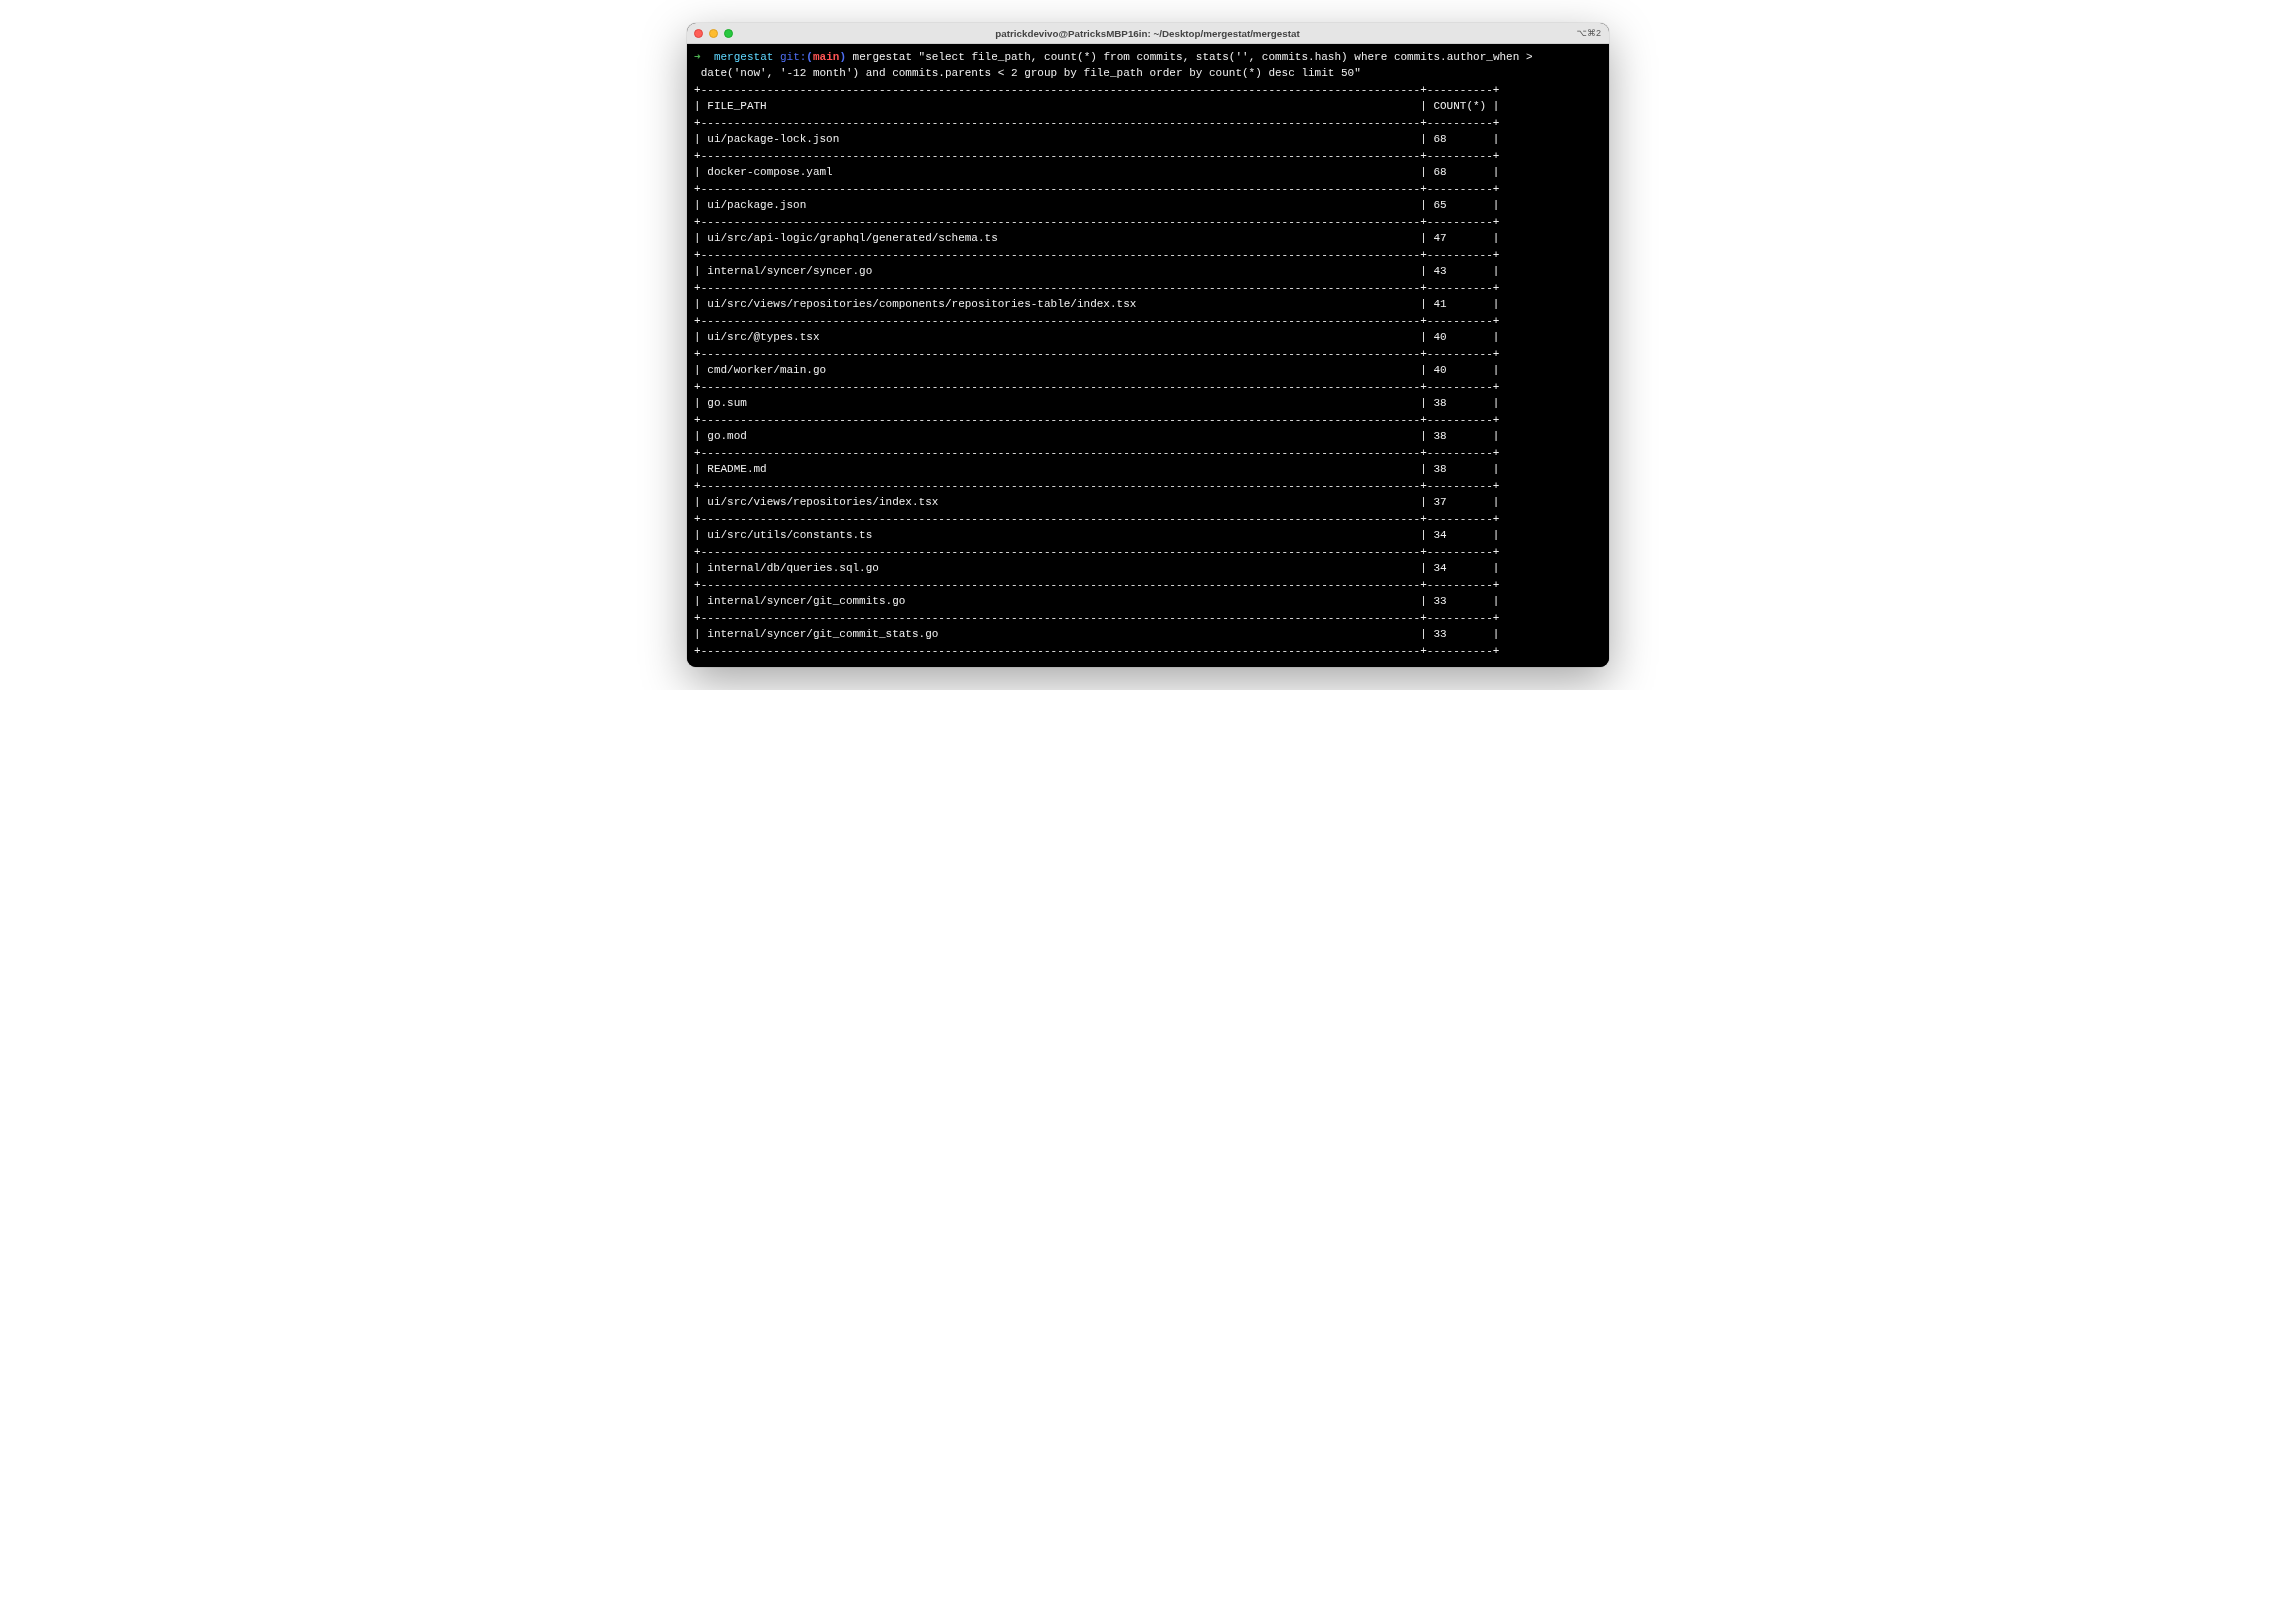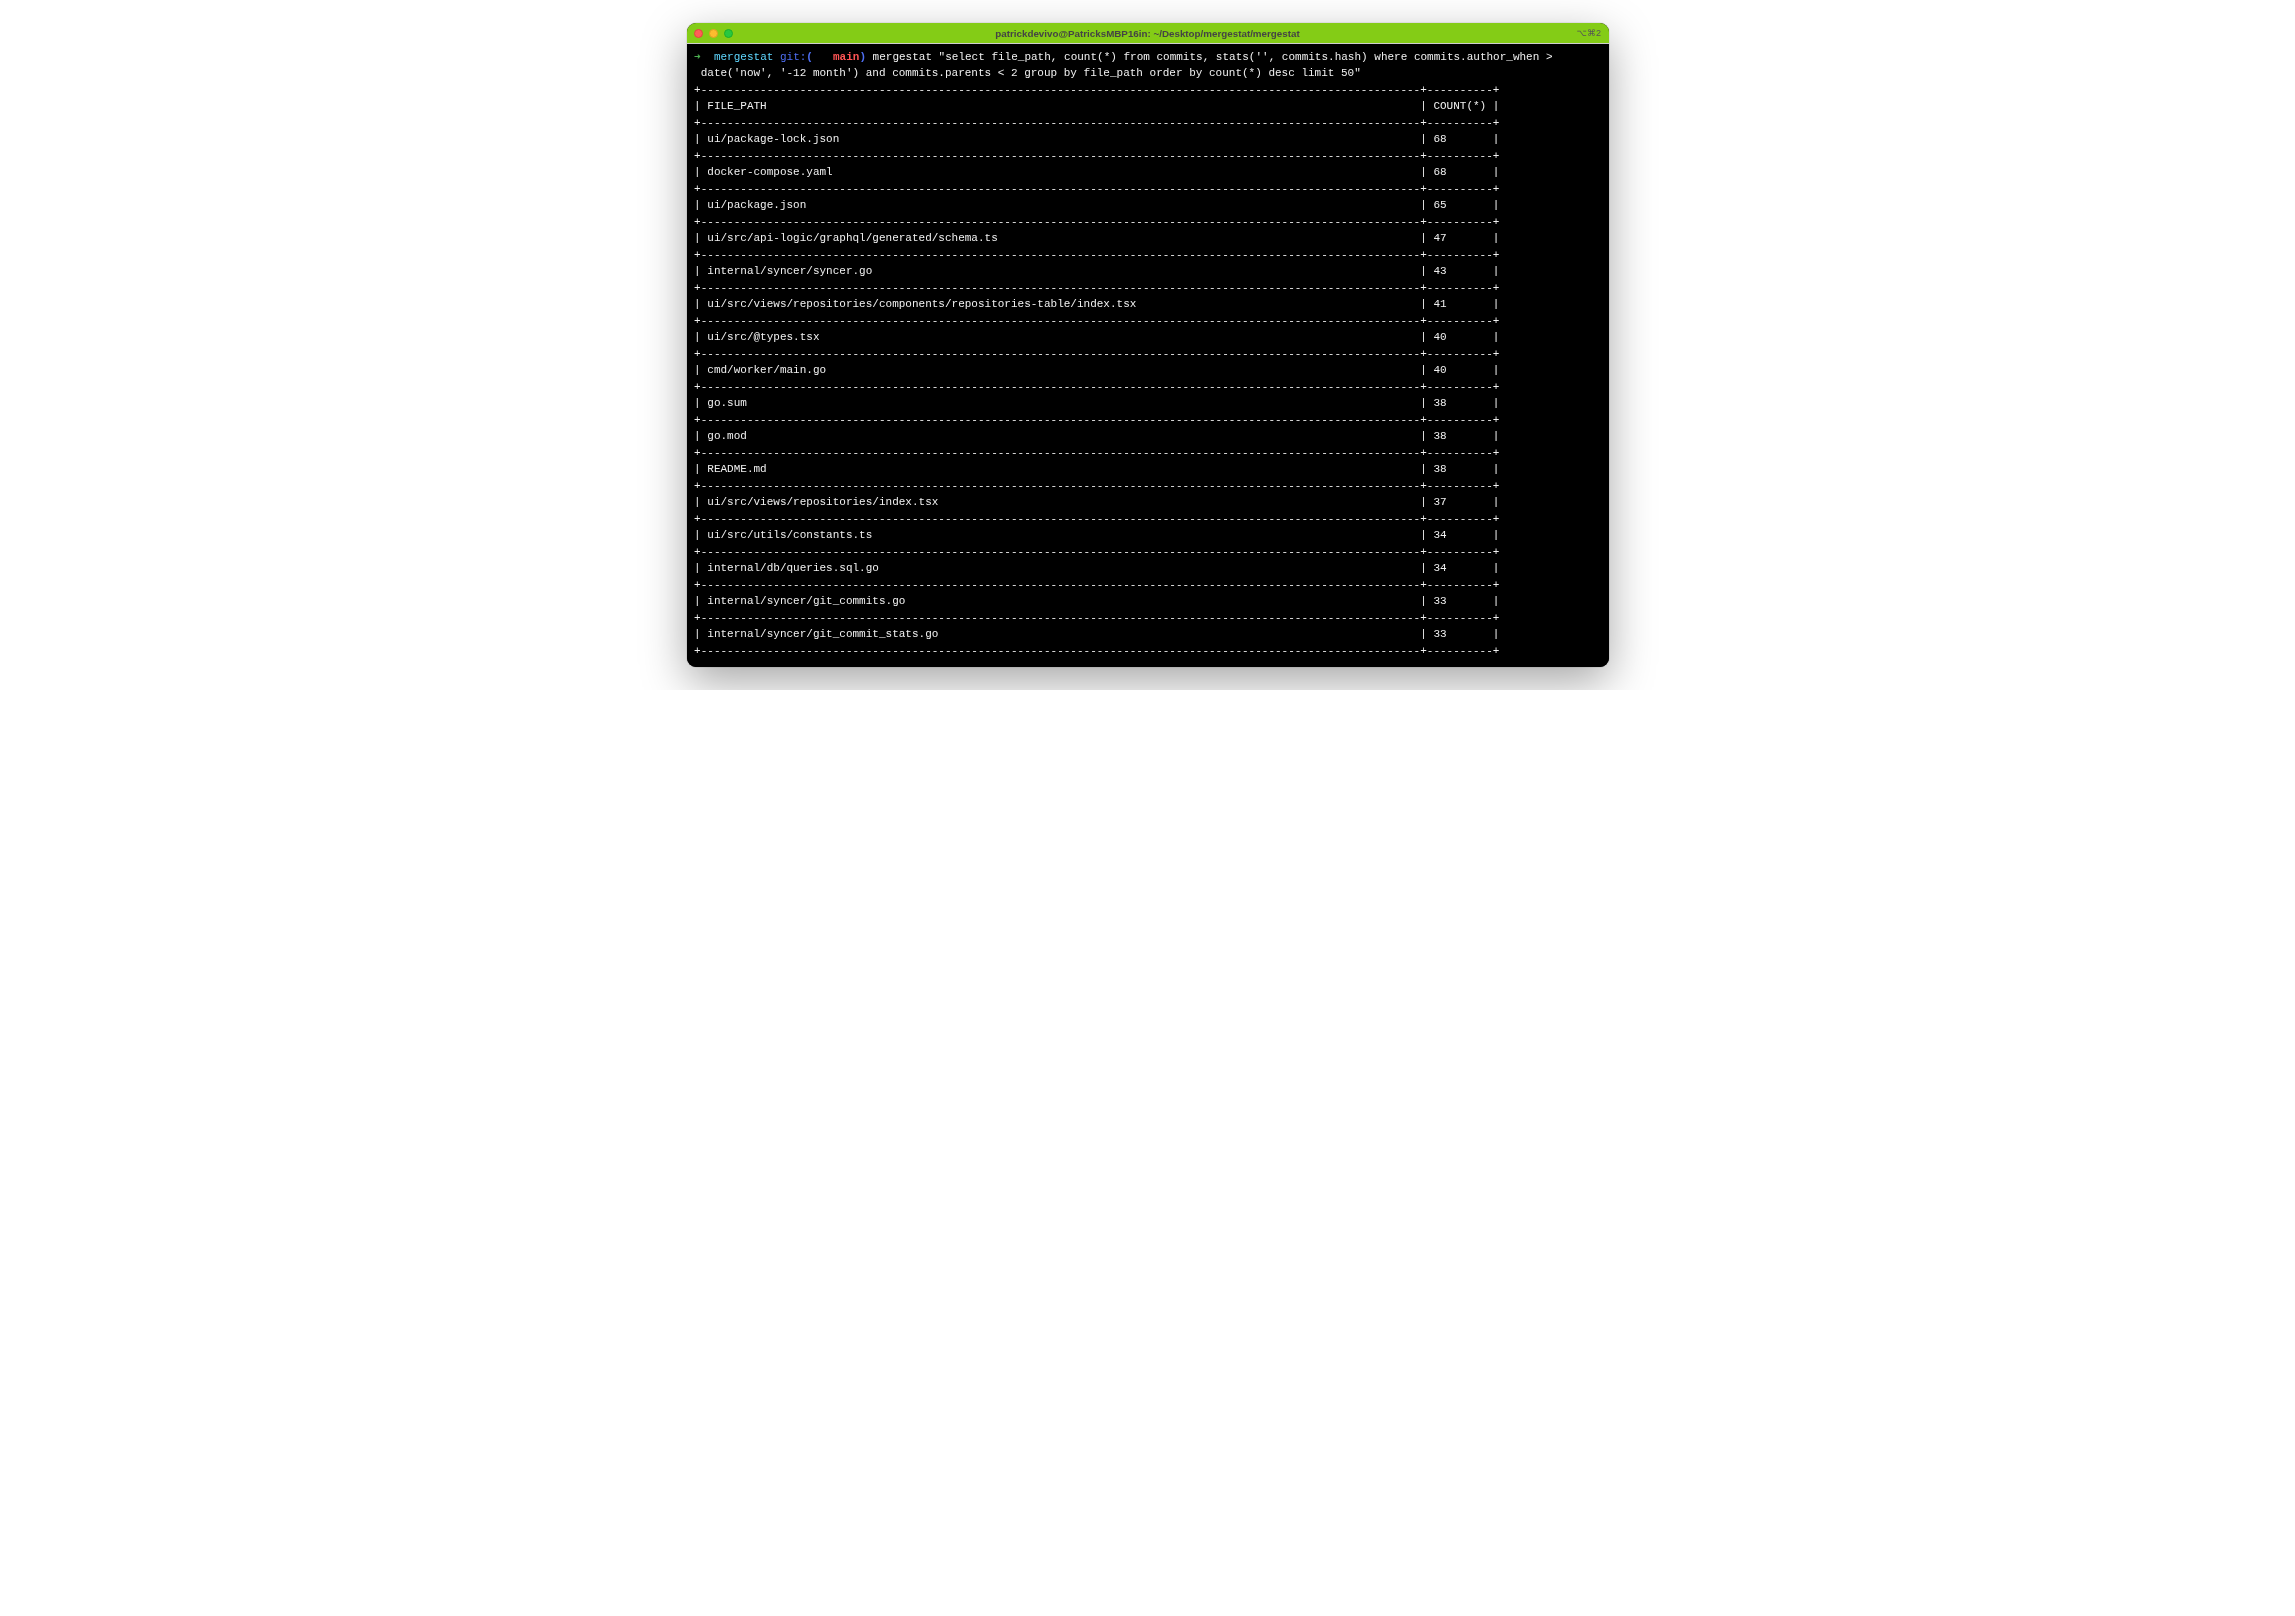--- a/index.html
+++ b/index.html
@@ -13,21 +13,21 @@
   }
   .window {
     width: 922px;
     border-radius: 9px;
     overflow: hidden;
     box-shadow: 0 15px 45px rgba(0,0,0,0.35), 0 0 0 0.8px rgba(0,0,0,0.08);
     background: #000;
   }
   .titlebar {
     height: 21px;
-    background: #84cc16;
+    background: #e5e5e5;
     display: flex;
     align-items: center;
     padding: 0 7.6px;
     position: relative;
     border-bottom: 0.8px solid #d0d0d0;
   }
   .traffic-lights {
     display: flex;
     gap: 6px;
   }
@@ -59,21 +59,21 @@
     color: #f0f0f0;
     font-size: 11px;
     line-height: 1.5;
     padding: 4.5px 7.6px 7.6px 7.6px;
     white-space: pre;
     overflow: hidden;
   }
   .prompt-arrow { color: #4caf50; font-weight: bold; }
   .prompt-dir { color: #5fd7ff; font-weight: normal; }
   .prompt-git { color: #4e6ef2; font-weight: normal; }
-  .prompt-branch { color: #ff5555; font-weight: bold; margin-left: 20px; }
+  .prompt-branch { color: #ff5555; font-weight: bold; }
   .prompt-paren { color: #4e6ef2; font-weight: bold; }
   .cmd { color: #f0f0f0; }
   .row { display: block; }
 </style>
 </head>
 <body>
 
 <div class="window">
   <div class="titlebar">
     <div class="traffic-lights">

